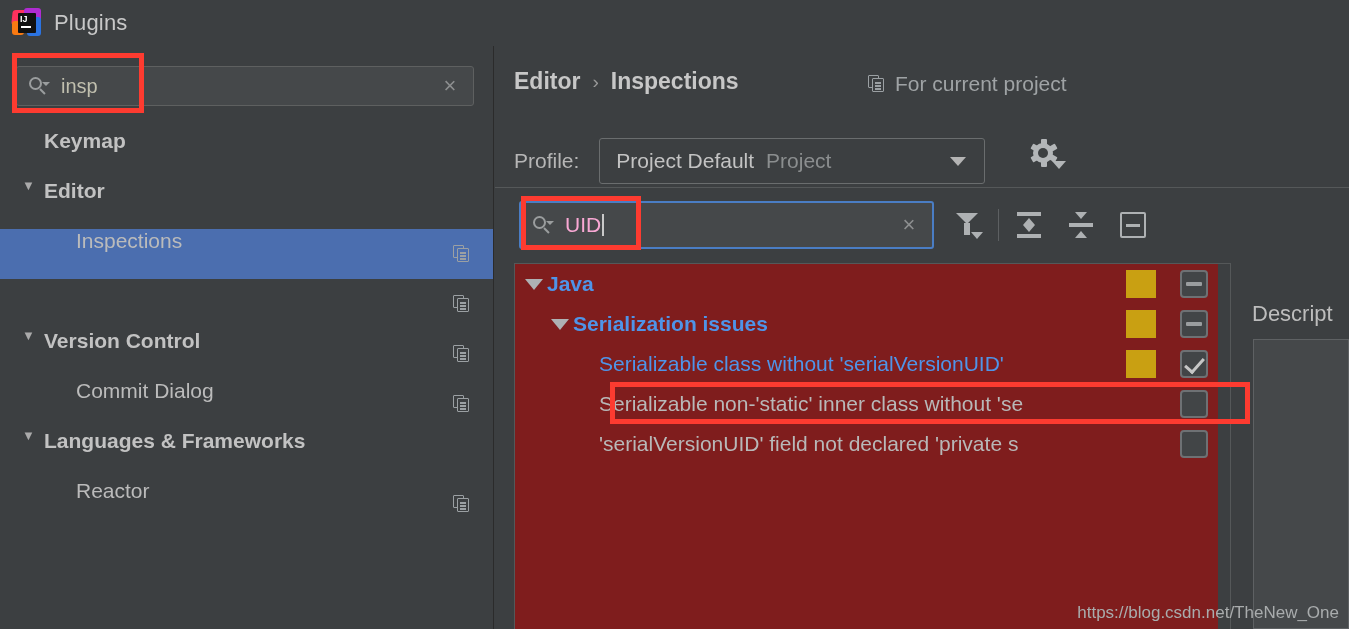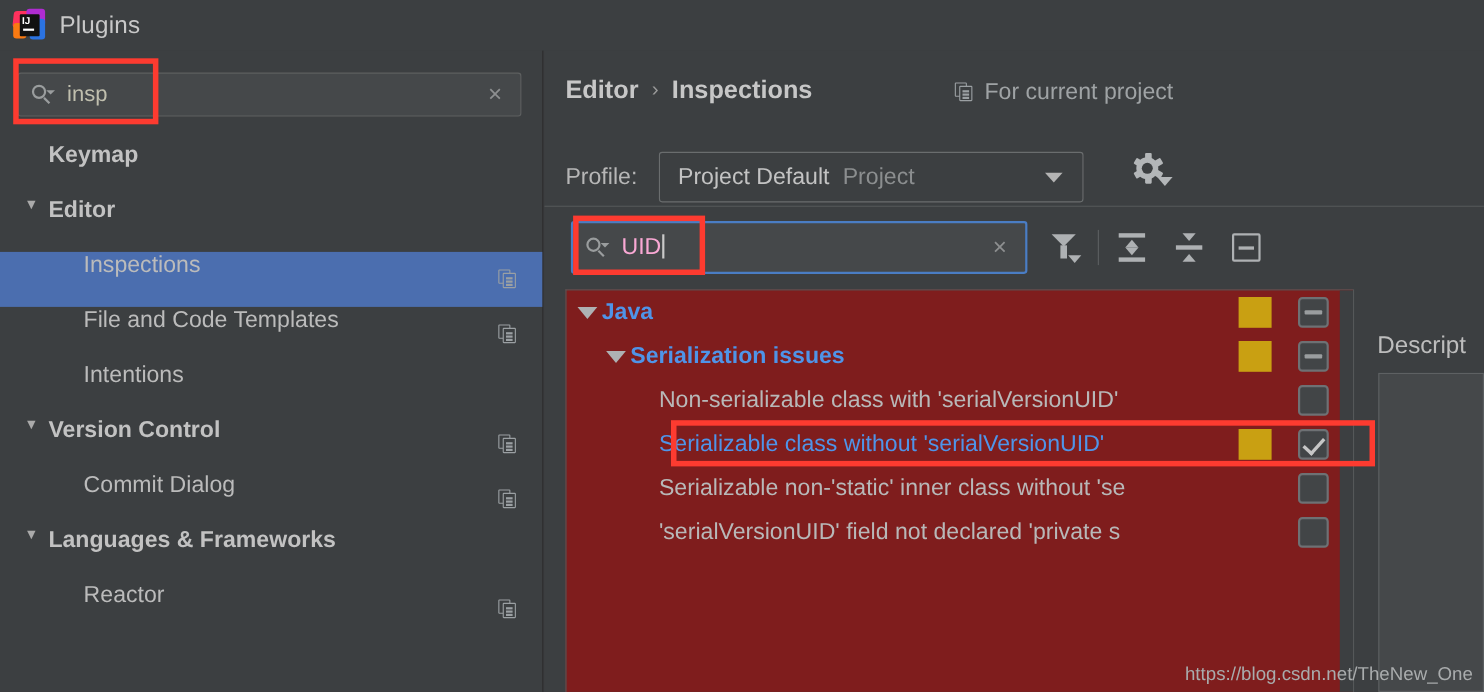--- a/index.html
+++ b/index.html
@@ -573,33 +573,28 @@
             <span class="back"></span>
             <span class="front">
               <i class="l1"></i>
               <i class="l2"></i>
               <i class="l3"></i>
             </span>
           </span>
         </div>
         <div class="nav-row indent1">
           <span class="nav-arrow"></span>
-          <span class="nav-label" style="margin-left: 32px;">File and Code Templates</span>
           <span class="copy-icon">
             <span class="back"></span>
             <span class="front">
               <i class="l1"></i>
               <i class="l2"></i>
               <i class="l3"></i>
             </span>
           </span>
-        </div>
-        <div class="nav-row indent1">
-          <span class="nav-arrow"></span>
-          <span class="nav-label" style="margin-left: 32px;">Intentions</span>
         </div>
         <div class="nav-row">
           <span class="nav-arrow">▼</span>
           <span class="nav-label bold" style="margin-left: 0px;">Version Control</span>
           <span class="copy-icon">
             <span class="back"></span>
             <span class="front">
               <i class="l1"></i>
               <i class="l2"></i>
               <i class="l3"></i>
@@ -738,25 +733,20 @@
             <span class="caret"></span>
           </span>
           <span class="tree-label group">Serialization issues</span>
           <span class="sev-square" style="background: rgb(201, 160, 18);"></span>
           <span class="tree-check">
             <i class="dash"></i>
           </span>
         </div>
         <div class="tree-row">
           <span class="tw" style="margin-left: 52px;"></span>
-          <span class="tree-label item">Non-serializable class with 'serialVersionUID'</span>
-          <span class="tree-check"></span>
-        </div>
-        <div class="tree-row">
-          <span class="tw" style="margin-left: 52px;"></span>
           <span class="tree-label item sel">Serializable class without 'serialVersionUID'</span>
           <span class="sev-square" style="background: rgb(201, 160, 18);"></span>
           <span class="tree-check">
             <span class="tick"></span>
           </span>
         </div>
         <div class="tree-row">
           <span class="tw" style="margin-left: 52px;"></span>
           <span class="tree-label item">Serializable non-'static' inner class without 'se</span>
           <span class="tree-check"></span>

